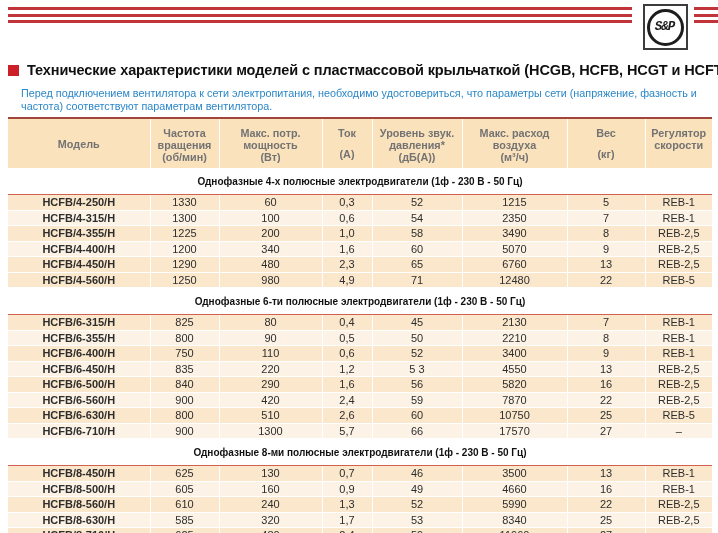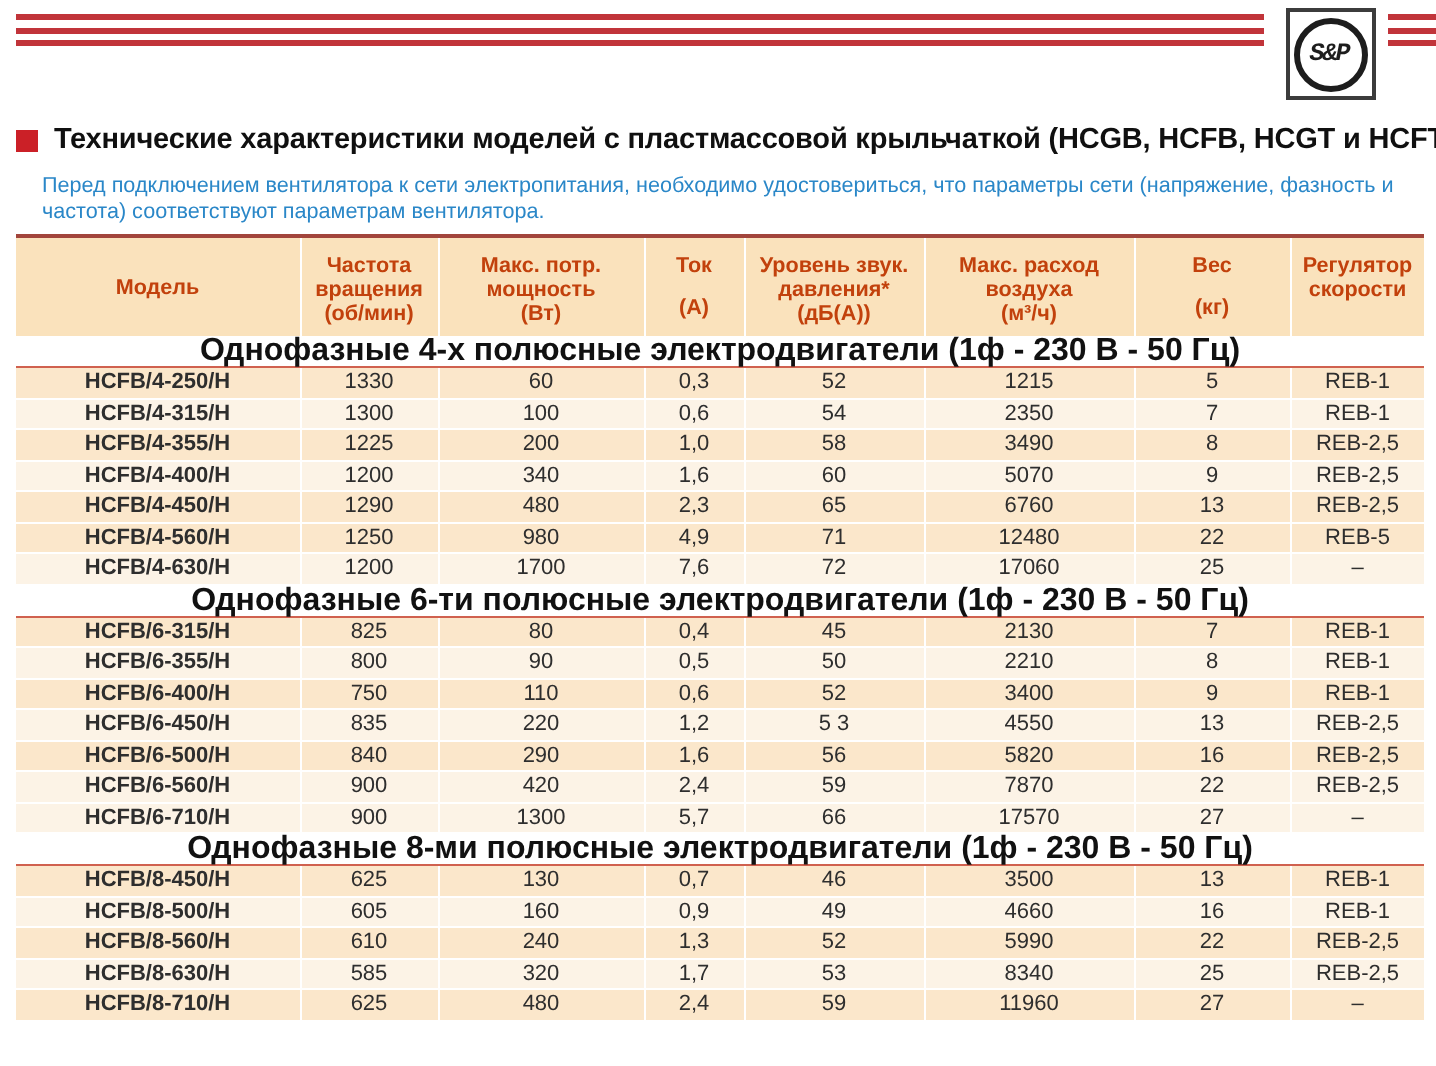--- a/index.html
+++ b/index.html
@@ -41,32 +41,32 @@
     font-size: 10.8px; line-height: 13px; color: #2A87C8;
   }
   
   table.spec {
     position: absolute; top: 117px; left: 8px;
     width: 704px; border-collapse: collapse; table-layout: fixed;
     border-top: 2px solid #A2453C;
   }
   thead th {
     background: #FAE2BC; padding: 4px; vertical-align: top;
-    border-right: 1px solid #fff; font-weight: bold; color: #c2410c;
+    border-right: 1px solid #fff; font-weight: bold; color: #737373;
   }
   thead th:last-child { border-right: none; }
   .hcell {
     display: flex; flex-direction: column; justify-content: space-between;
     height: 41px; box-sizing: border-box; padding: 4px 0 4px;
     font-size: 10.8px; line-height: 12px; text-align: center;
   }
   .hcell.hcenter { justify-content: center; }
   tr.section-row td {
     background: #fff; text-align: center; font-weight: bold;
-    font-size: 16px; color: #111; height: 15px; line-height: 15px;
+    font-size: 10px; color: #111; height: 26px; line-height: 15px;
     border-bottom: 1px solid #D0614F; padding: 0;
   }
   tr.data-row td {
     height: 14.5px; line-height: 14.5px; padding: 0;
     font-size: 11px; color: #2e2e2e; text-align: center;
     border-right: 1px solid #fff; border-bottom: 1px solid #fff;
     white-space: nowrap; overflow: hidden;
   }
   tr.data-row td:last-child { border-right: none; }
   tr.row-peach td { background: #FBE7CB; }
@@ -240,30 +240,20 @@
       <tr class="data-row row-peach">
         <td class="model">HCFB/4-560/H</td>
         <td>1250</td>
         <td>980</td>
         <td>4,9</td>
         <td>71</td>
         <td>12480</td>
         <td>22</td>
         <td>REB-5</td>
       </tr>
-      <tr class="data-row row-light">
-        <td class="model">HCFB/4-630/H</td>
-        <td>1200</td>
-        <td>1700</td>
-        <td>7,6</td>
-        <td>72</td>
-        <td>17060</td>
-        <td>25</td>
-        <td>–</td>
-      </tr>
       <tr class="section-row">
         <td colspan="8">Однофазные 6-ти полюсные электродвигатели (1ф - 230 В - 50 Гц)</td>
       </tr>
       <tr class="data-row row-peach">
         <td class="model">HCFB/6-315/H</td>
         <td>825</td>
         <td>80</td>
         <td>0,4</td>
         <td>45</td>
         <td>2130</td>
@@ -312,20 +302,30 @@
       </tr>
       <tr class="data-row row-light">
         <td class="model">HCFB/6-560/H</td>
         <td>900</td>
         <td>420</td>
         <td>2,4</td>
         <td>59</td>
         <td>7870</td>
         <td>22</td>
         <td>REB-2,5</td>
+      </tr>
+      <tr class="data-row row-peach">
+        <td class="model">HCFB/6-630/H</td>
+        <td>800</td>
+        <td>510</td>
+        <td>2,6</td>
+        <td>60</td>
+        <td>10750</td>
+        <td>25</td>
+        <td>REB-5</td>
       </tr>
       <tr class="data-row row-light">
         <td class="model">HCFB/6-710/H</td>
         <td>900</td>
         <td>1300</td>
         <td>5,7</td>
         <td>66</td>
         <td>17570</td>
         <td>27</td>
         <td>–</td>

